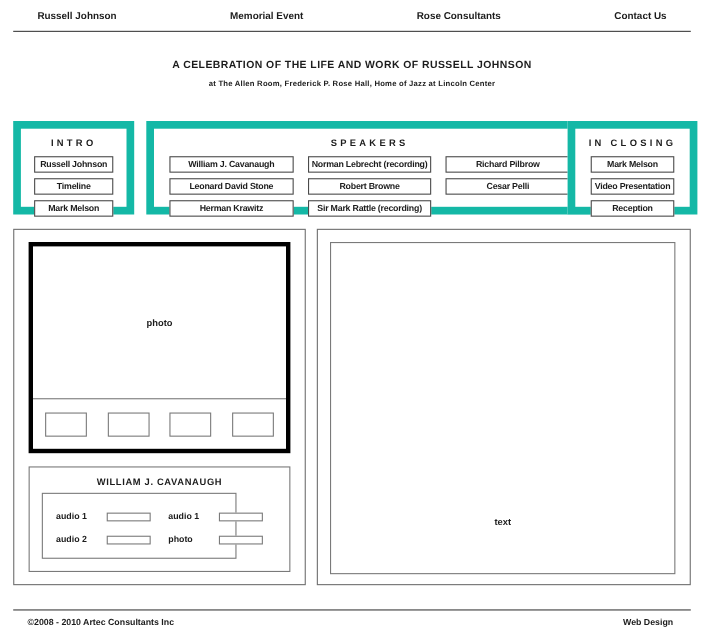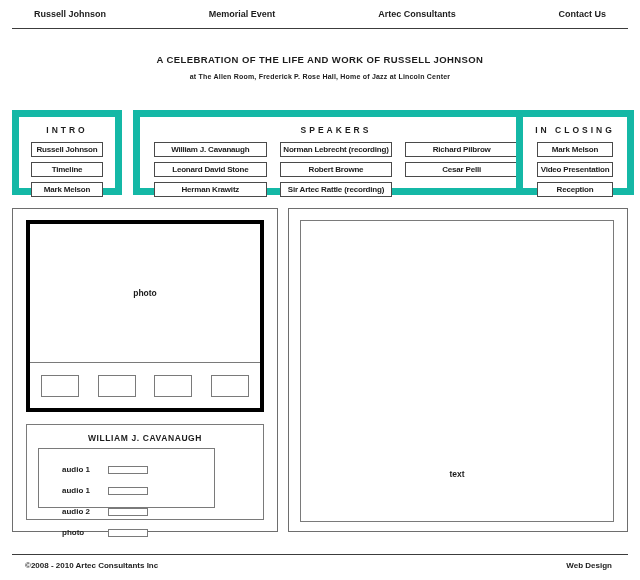--- a/index.html
+++ b/index.html
@@ -66,21 +66,21 @@
   .thumb-row {
     height:46px; border-top:1px solid #7a7a7a;
     display:flex; align-items:center; justify-content:space-between; padding:0 11px;
   }
   .thumb { width:38px; height:22px; border:1px solid #7a7a7a; background:#fff; cursor:pointer; }
 
   .player-box { position:absolute; left:13px; top:215px; width:238px; height:96px; border:1px solid #7a7a7a; }
   .player-title { padding-top:8px; text-align:center; font-size:8.5px; font-weight:bold; letter-spacing:0.6px; }
   .audio-box {
     position:absolute; left:11px; top:23px; width:177px; height:60px; border:1px solid #7a7a7a;
-    display:grid; grid-template-columns:1fr; column-gap:16px; padding:10px 10px 0 23px;
+    display:grid; grid-template-columns:1fr 1fr; column-gap:16px; padding:10px 10px 0 12px;
     align-content:start;
   }
   .audio-cell { display:flex; align-items:center; height:21px; }
   .audio-label { width:46px; font-size:8px; font-weight:bold; white-space:nowrap; }
   .audio-ctrl { width:40px; height:8px; border:1px solid #7a7a7a; background:#fff; cursor:pointer; }
 
   .text-box {
     position:absolute; left:11px; top:11px; width:314px; height:302px;
     border:1px solid #7a7a7a;
     display:flex; align-items:flex-end; justify-content:center; padding-bottom:42px;
@@ -92,21 +92,21 @@
   .footer-credit { position:absolute; top:561px; right:28px; font-size:8px; font-weight:bold; cursor:pointer; }
 </style>
 </head>
 <body>
 
 <div class="page">
 
   <div class="nav">
     <span class="nav-link">Russell Johnson</span>
     <span class="nav-link">Memorial Event</span>
-    <span class="nav-link">Artec Consultants</span>
+    <span class="nav-link">Rose Consultants</span>
     <span class="nav-link">Contact Us</span>
   </div>
   <div class="nav-rule"></div>
 
   <div class="page-title">A CELEBRATION OF THE LIFE AND WORK OF RUSSELL JOHNSON</div>
   <div class="page-subtitle">at The Allen Room, Frederick P. Rose Hall, Home of Jazz at Lincoln Center</div>
 
   <div class="panel panel-intro">
     <div class="panel-title">INTRO</div>
     <div class="panel-body-col">
@@ -119,21 +119,21 @@
   <div class="panel panel-speakers">
     <div class="panel-title">SPEAKERS</div>
     <div class="panel-body-grid">
       <div class="wbtn">William J. Cavanaugh</div>
       <div class="wbtn">Norman Lebrecht (recording)</div>
       <div class="wbtn">Richard Pilbrow</div>
       <div class="wbtn">Leonard David Stone</div>
       <div class="wbtn">Robert Browne</div>
       <div class="wbtn">Cesar Pelli</div>
       <div class="wbtn">Herman Krawitz</div>
-      <div class="wbtn">Sir Artec Rattle (recording)</div>
+      <div class="wbtn">Sir Mark Rattle (recording)</div>
     </div>
   </div>
 
   <div class="panel panel-closing">
     <div class="panel-title">IN CLOSING</div>
     <div class="panel-body-col">
       <div class="wbtn">Mark Melson</div>
       <div class="wbtn">Video Presentation</div>
       <div class="wbtn">Reception</div>
     </div>

